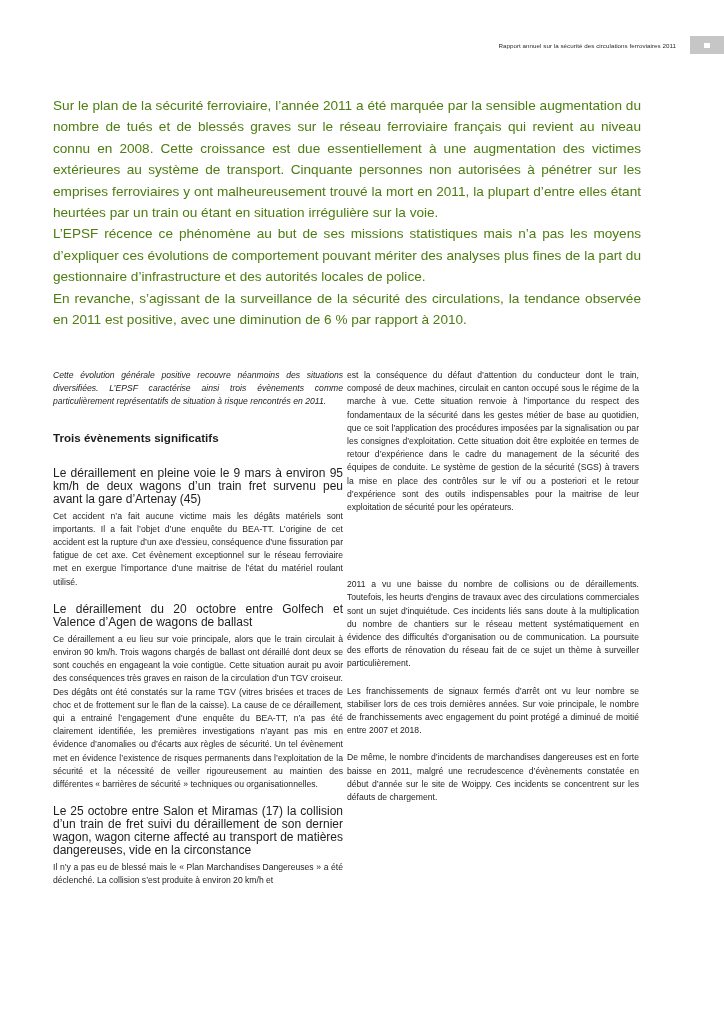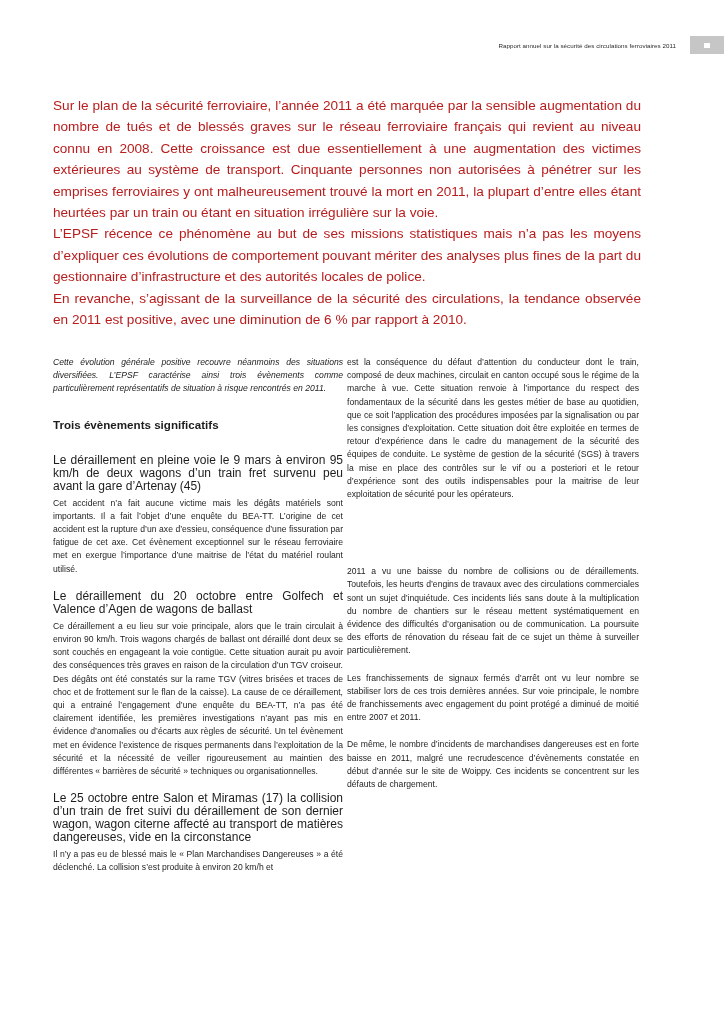--- a/index.html
+++ b/index.html
@@ -3,24 +3,24 @@
 <meta charset="utf-8">
 <style>
   html, body { margin: 0; padding: 0; background: #ffffff; }
   body { width: 724px; height: 1024px; position: relative; overflow: hidden;
          font-family: "Liberation Sans", "DejaVu Sans", sans-serif; color: #1d1d1b; }
   .header { position: absolute; top: 36px; right: 0; height: 18px; display: flex; align-items: center; }
   .header-title { font-size: 6.2px; color: #2a2a2a; margin-right: 14px; letter-spacing: 0.05px; }
   .page-badge { width: 34px; height: 18px; background: #c6c6c6; display: flex; align-items: center; justify-content: center; }
   .page-badge .num { width: 6px; height: 5px; background: #ffffff; display: block; }
 
-  .intro { position: absolute; left: 53px; top: 95px; width: 588px; font-size: 13.6px; line-height: 21.4px; color: #b91c1c; }
+  .intro { position: absolute; left: 53px; top: 95px; width: 588px; font-size: 13.6px; line-height: 21.4px; color: #4d7c0f; }
   .intro p { margin: 0; text-align: justify; text-align-last: left; }
 
-  .col { position: absolute; top: 356px; width: 290px; font-size: 8.6px; line-height: 13.2px; color: #1d1d1b; }
+  .col { position: absolute; top: 369px; width: 290px; font-size: 8.6px; line-height: 13.2px; color: #1d1d1b; }
   .col-left { left: 53px; }
   .col-right { left: 347px; width: 292px; }
   .col p { margin: 0; text-align: justify; }
   .lead { font-style: italic; }
   .h2 { font-weight: bold; font-size: 11.6px; margin: 0; line-height: 14px; }
   .h3 { font-weight: normal; font-size: 12px; line-height: 13px; margin: 0; text-align: justify; }
   .gap-s { height: 4px; }
   .gap-m { height: 14px; }
   .gap-l { height: 22px; }
 </style>
@@ -59,16 +59,16 @@
 </div>
 
 <div class="col col-right">
   <p>est la conséquence du défaut d’attention du conducteur dont le train, composé de deux machines, circulait en canton occupé sous le régime de la marche à vue. Cette situation renvoie à l’importance du respect des fondamentaux de la sécurité dans les gestes métier de base au quotidien, que ce soit l’application des procédures imposées par la signalisation ou par les consignes d’exploitation. Cette situation doit être exploitée en termes de retour d’expérience dans le cadre du management de la sécurité des équipes de conduite. Le système de gestion de la sécurité (SGS) à travers la mise en place des contrôles sur le vif ou a posteriori et le retour d’expérience sont des outils indispensables pour la maitrise de leur exploitation de sécurité pour les opérateurs.</p>
   <div class="gap-l"></div>
   <div class="gap-m"></div>
   <div class="gap-m"></div>
   <div class="gap-m"></div>
   <p>2011 a vu une baisse du nombre de collisions ou de déraillements. Toutefois, les heurts d’engins de travaux avec des circulations commerciales sont un sujet d’inquiétude. Ces incidents liés sans doute à la multiplication du nombre de chantiers sur le réseau mettent systématiquement en évidence des difficultés d’organisation ou de communication. La poursuite des efforts de rénovation du réseau fait de ce sujet un thème à surveiller particulièrement.</p>
   <div class="gap-m"></div>
-  <p>Les franchissements de signaux fermés d’arrêt ont vu leur nombre se stabiliser lors de ces trois dernières années. Sur voie principale, le nombre de franchissements avec engagement du point protégé a diminué de moitié entre 2007 et 2011.</p>
+  <p>Les franchissements de signaux fermés d’arrêt ont vu leur nombre se stabiliser lors de ces trois dernières années. Sur voie principale, le nombre de franchissements avec engagement du point protégé a diminué de moitié entre 2007 et 2018.</p>
   <div class="gap-m"></div>
   <p>De même, le nombre d’incidents de marchandises dangereuses est en forte baisse en 2011, malgré une recrudescence d’évènements constatée en début d’année sur le site de Woippy. Ces incidents se concentrent sur les défauts de chargement.</p>
 </div>
 
 </body></html>

